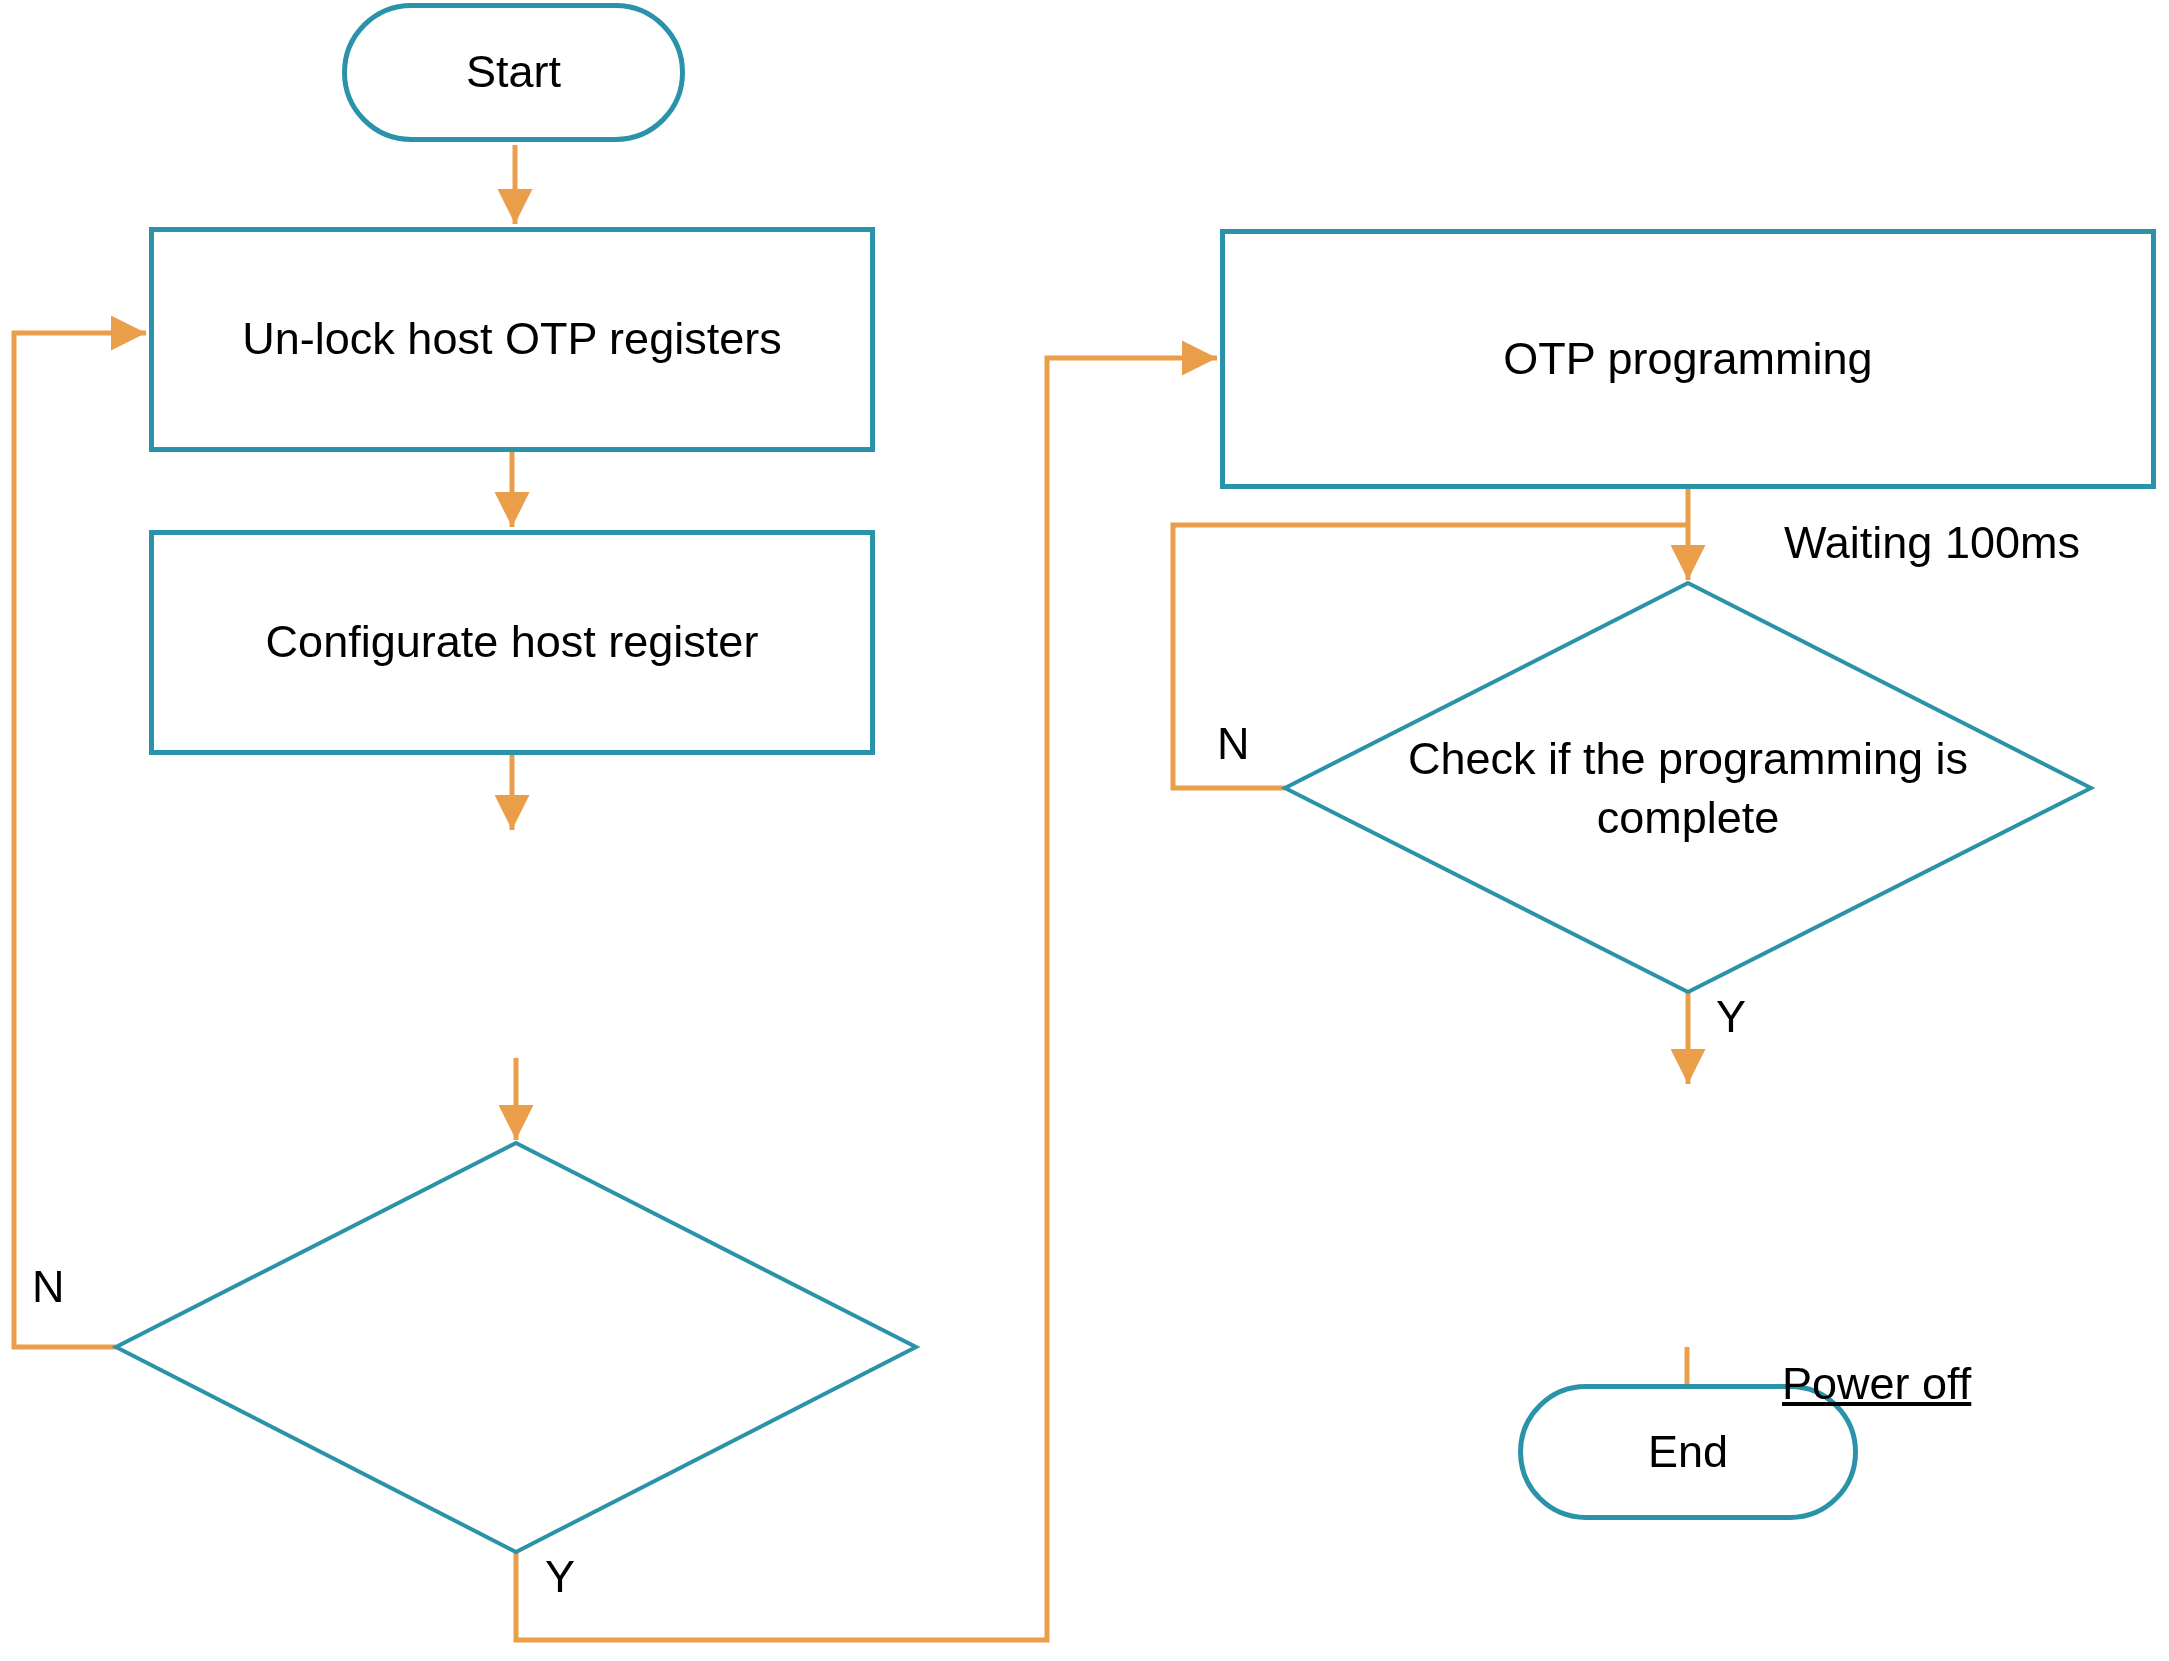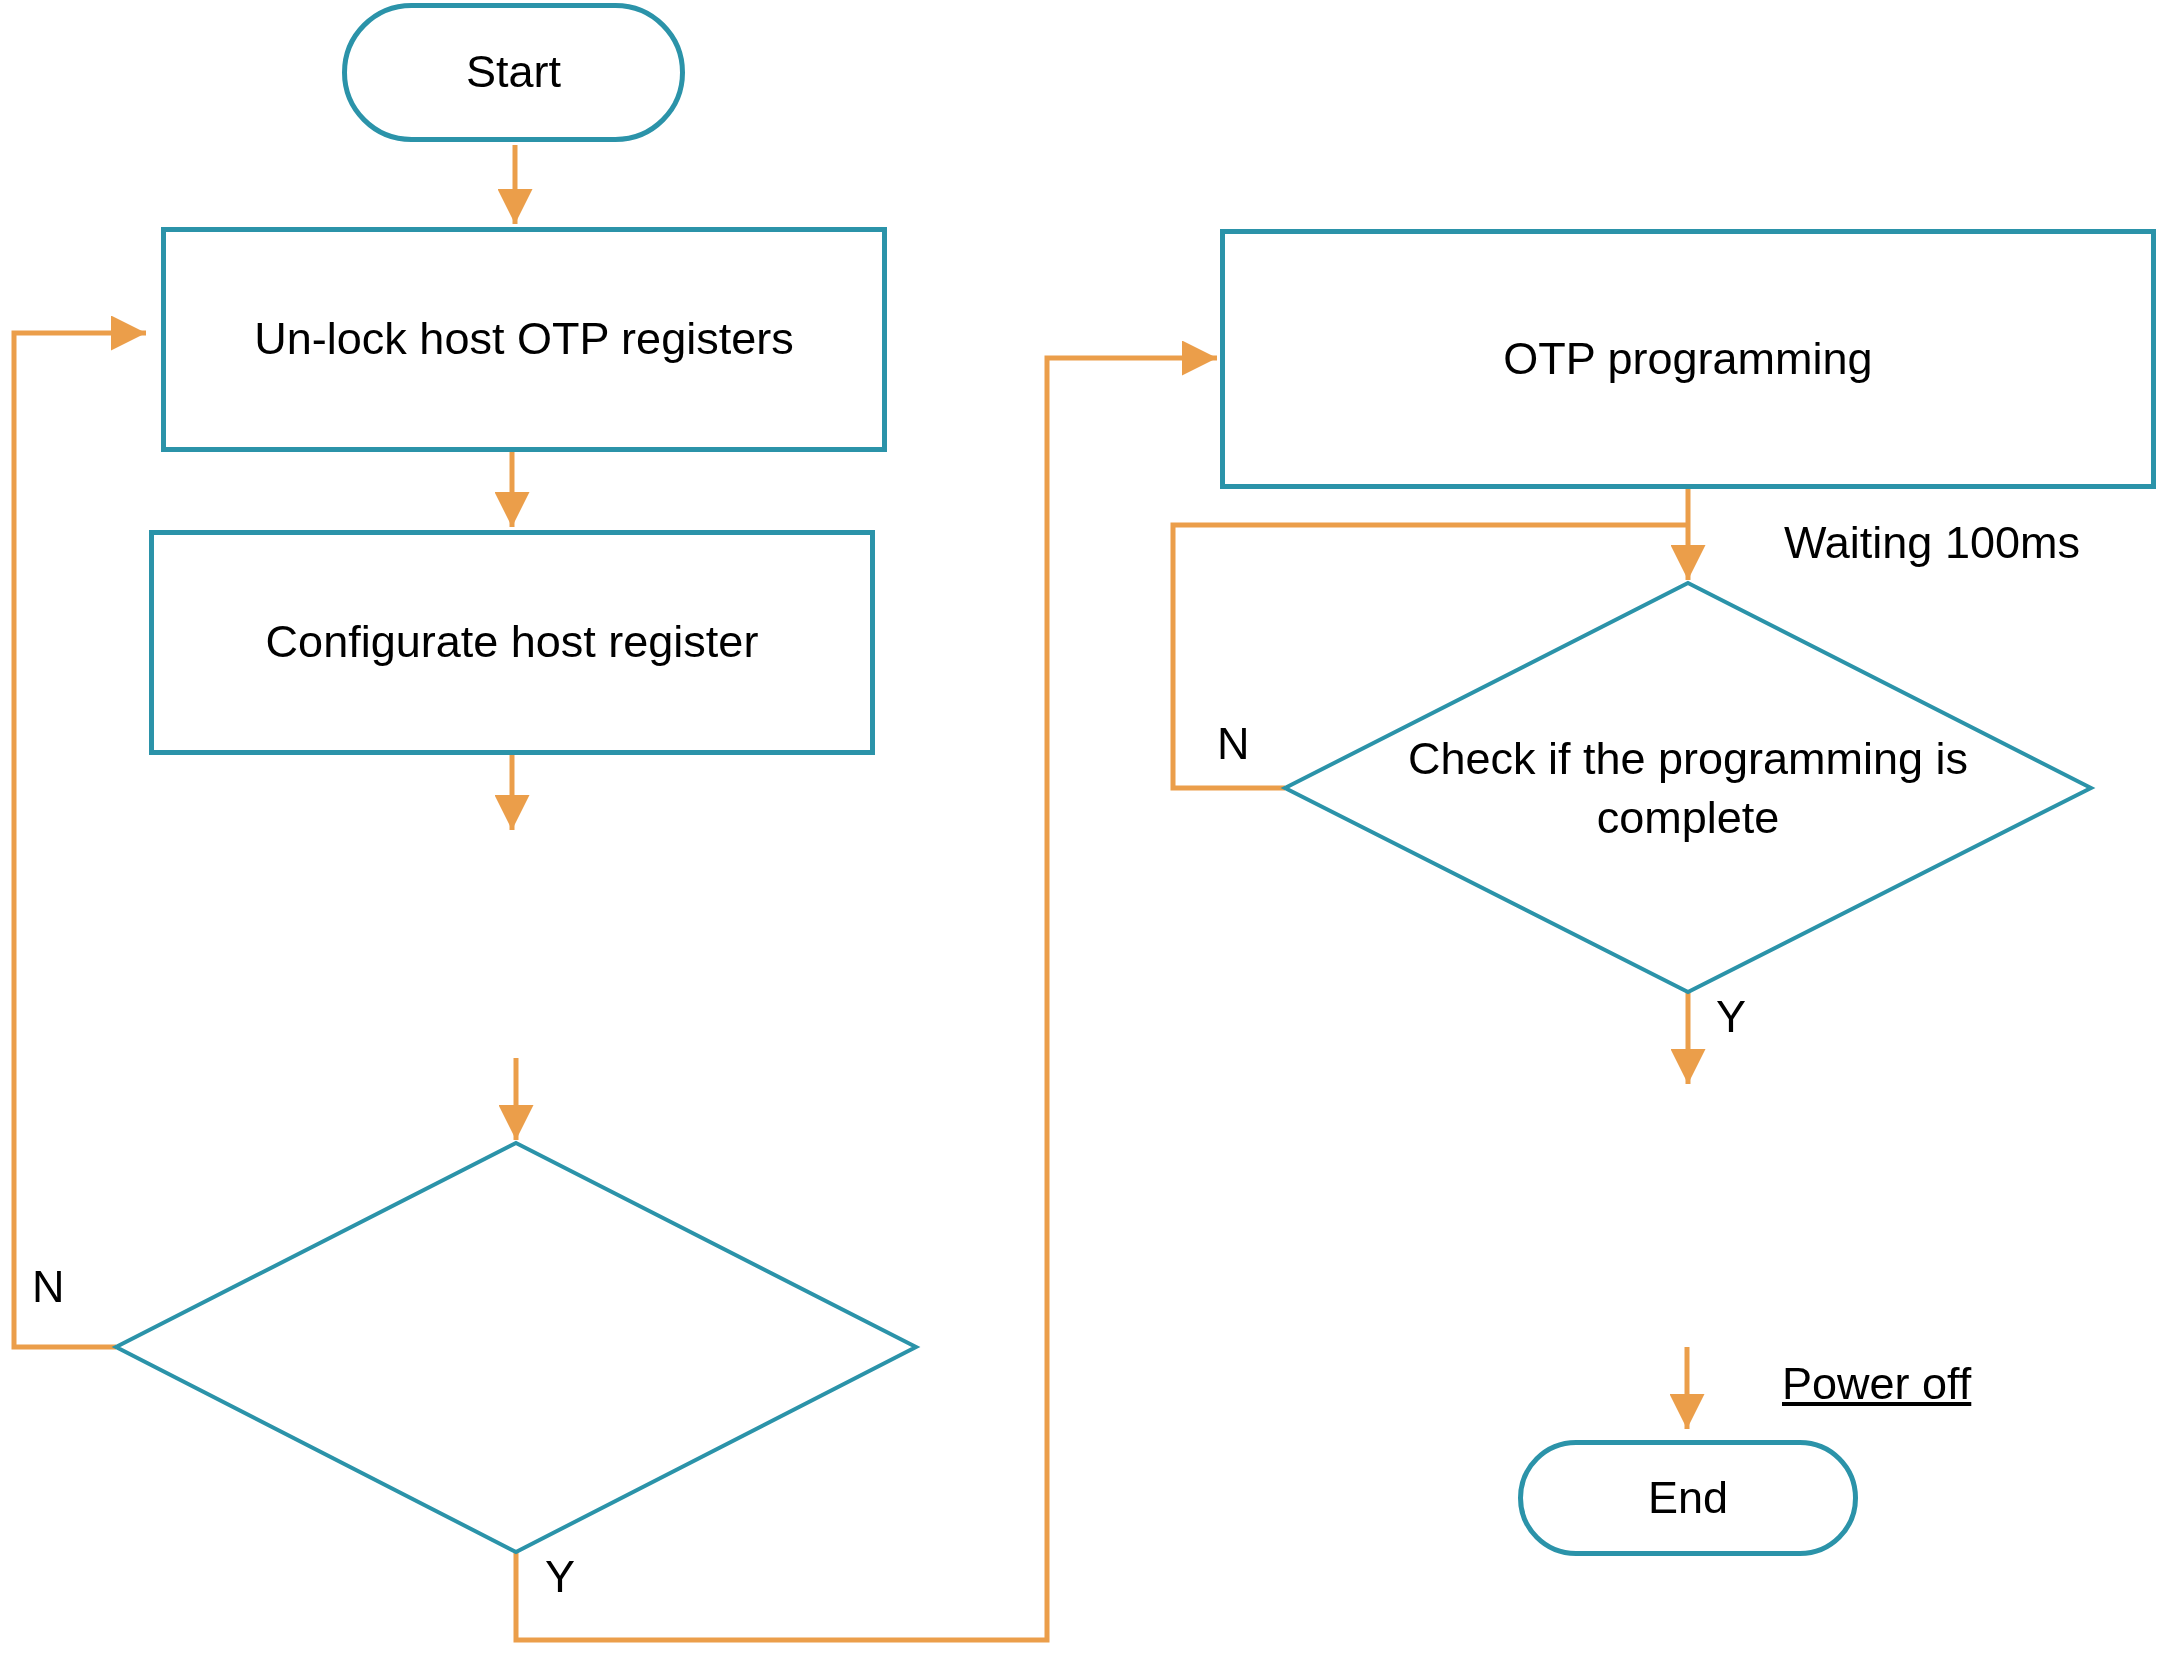--- a/index.html
+++ b/index.html
@@ -61,39 +61,39 @@
     <path class="edge" marker-end="url(#arr)" d="M1687 1347 L1687 1429"></path>
 
     <polygon class="diamond" points="516,1143 916,1347 516,1552 116,1347"></polygon>
     <polygon class="diamond" points="1688,583 2091,788 1688,992 1285,788"></polygon>
   </svg>
 
   <div class="node terminator" style="left:342px;top:3px;width:343px;height:139px;">
     <span>Start</span>
   </div>
 
-  <div class="node" style="left:149px;top:227px;width:726px;height:225px;margin-left:12px;">
+  <div class="node" style="left:149px;top:227px;width:726px;height:225px;">
     <span>Un-lock host OTP registers</span>
   </div>
 
   <div class="node" style="left:149px;top:530px;width:726px;height:225px;">
     <span>Configurate host register</span>
   </div>
 
 
 
   <div class="node" style="left:1220px;top:229px;width:936px;height:260px;">
     <span>OTP programming</span>
   </div>
 
   <div class="diamond-label" style="left:1688px;top:788px;width:660px;">Check if the programming is
 complete</div>
 
 
-  <div class="node terminator" style="left:1518px;top:1440px;width:340px;height:116px;align-items:center;">
+  <div class="node terminator" style="left:1518px;top:1384px;width:340px;height:136px;align-items:center;">
     <span>End</span>
   </div>
 
   <div class="edge-label" style="left:32px;top:1262px;">N</div>
   <div class="edge-label" style="left:545px;top:1552px;">Y</div>
   <div class="edge-label" style="left:1217px;top:719px;">N</div>
   <div class="edge-label" style="left:1716px;top:992px;">Y</div>
   <div class="edge-label" style="left:1784px;top:494px;margin-top:24px;">Waiting 100ms</div>
   <div class="edge-label" style="left:1782px;top:1359px;text-decoration:underline;">Power off</div>
 

